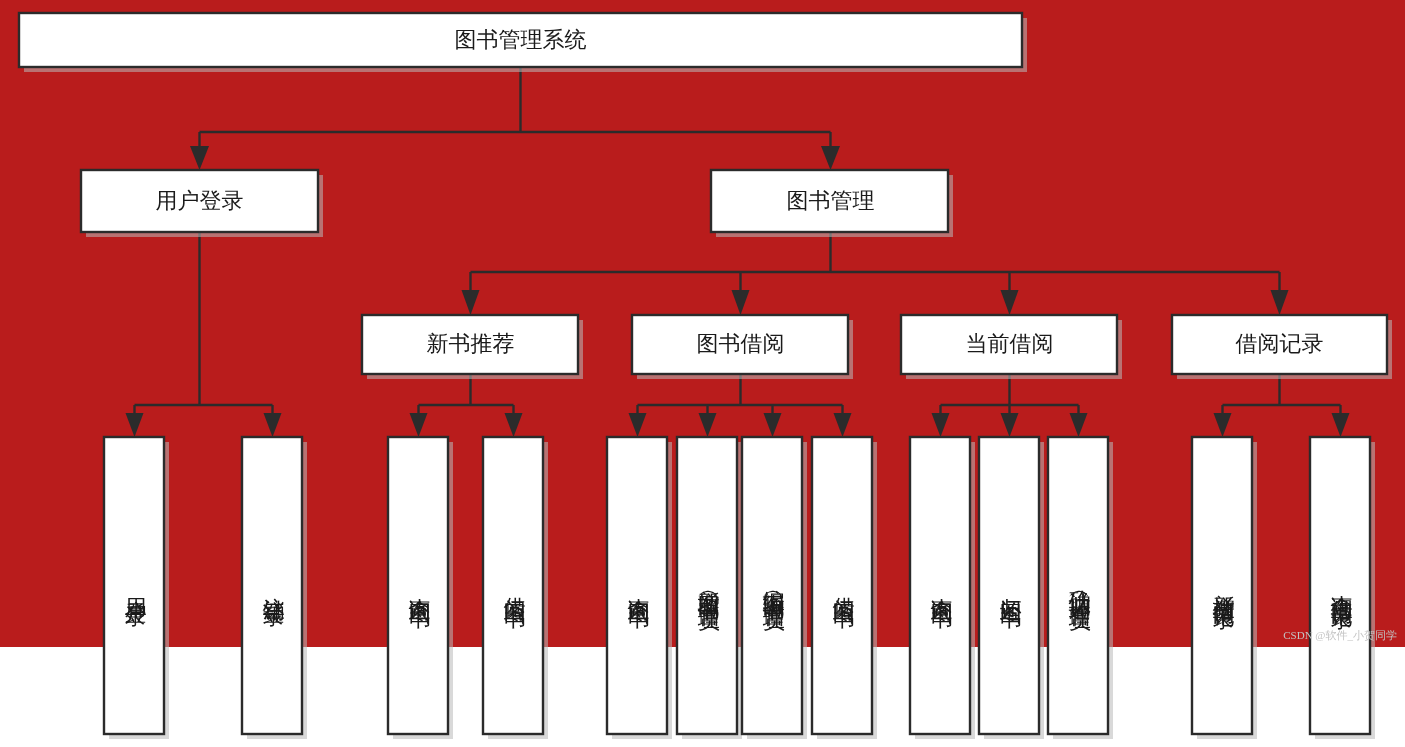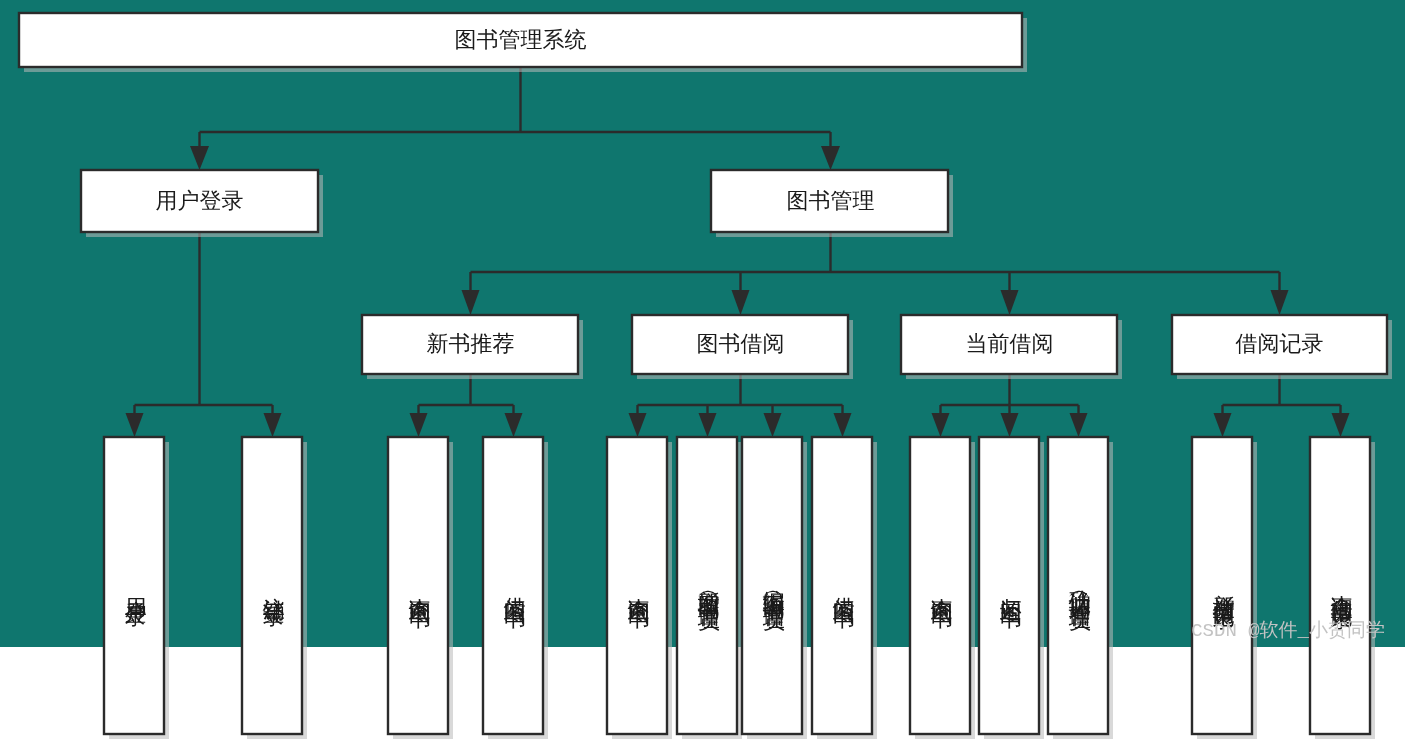--- a/index.html
+++ b/index.html
@@ -1,44 +1,44 @@
 <!DOCTYPE html>
 <html><head>
 <meta charset="utf-8">
 <style>
   html,body{margin:0;padding:0;background:#ffffff;}
   body{
     width:1405px;height:747px;
     font-family:"Liberation Sans","DejaVu Sans",sans-serif;
     overflow:hidden;
   }
-  #diagram-root{position:relative;width:1405px;height:647px;background:#0f766e;}
+  #diagram-root{position:relative;width:1405px;height:647px;background:#b91c1c;}
   svg#flowchart{position:absolute;left:0;top:0;width:1405px;height:747px;display:block;}
   .nodebox{fill:#ffffff;stroke:#2b2b2b;stroke-width:2.4;}
   .connector{stroke:#2b2b2b;stroke-width:2.4;fill:none;stroke-linecap:butt;}
   .arrowhead{fill:#2b2b2b;stroke:none;}
   .shadow{fill:#b9b9b9;stroke:none;opacity:.55;}
   .nodelabel{
     fill:#1a1a1a;
     font-family:"Liberation Sans","DejaVu Sans",sans-serif;
     font-size:22px;
     text-anchor:middle;
     dominant-baseline:middle;
   }
   .nodelabel.vert{
     writing-mode:vertical-rl;
     text-orientation:upright;
     font-size:22px;
     letter-spacing:3px;
   }
   .watermark{
     position:absolute;
-    right:20px;bottom:4px;
-    font-family:Liberation Mono, monospace;
-    font-size:19px;
+    right:8px;bottom:4px;
+    font-family:Liberation Serif, serif;
+    font-size:11px;
     color:#c3c3c3;
     white-space:nowrap;
     user-select:none;
   }
 </style>
 </head>
 <body>
 
 <div id="diagram-root">
 

